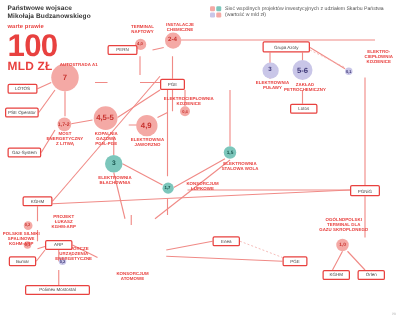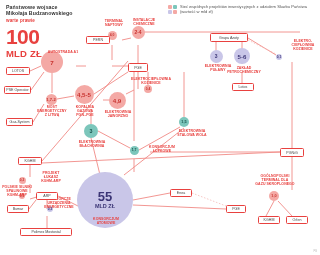--- a/index.html
+++ b/index.html
@@ -9,21 +9,21 @@
     color:#2b2b2b;
   }
   #canvas{position:absolute;left:0;top:0;width:320px;height:255px;}
   svg.links{position:absolute;left:0;top:0;width:320px;height:255px;}
 
   
   .hdr{position:absolute;left:6px;top:4px;width:120px;}
   .hdr .t1{font-size:5.2px;font-weight:bold;line-height:6.2px;color:#333;letter-spacing:.1px;}
   .hdr .t2{font-size:4.6px;font-weight:bold;color:#e8413f;margin-top:1.5px;letter-spacing:.1px;}
   .bignum{position:absolute;left:6px;top:26px;color:#e8413f;font-weight:bold;}
-  .bignum .n{font-size:21px;line-height:22px;letter-spacing:-.6px;}
+  .bignum .n{font-size:25px;line-height:22px;letter-spacing:-.6px;}
   .bignum .u{font-size:9.5px;line-height:10px;letter-spacing:.2px;margin-top:1px;}
 
   
   .legend{position:absolute;left:168px;top:4px;display:flex;gap:3px;align-items:flex-start;}
   .legend .sw{display:grid;grid-template-columns:4px 4px;grid-template-rows:4px 4px;gap:1px;margin-top:.5px;}
   .legend .sw i{display:block;width:4px;height:4px;border-radius:1px;}
   .legend .lt{font-size:4.1px;line-height:5.2px;color:#555;max-width:130px;}
 
   
   .box{
@@ -148,26 +148,20 @@
     <div class="circ purple" style="left: 234px; top: 48px; width: 16px; height: 16px; font-size: 6.08px;">5-6</div>
     <div class="lbl" style="left: 218px; top: 67px; width: 52px;">ZAKŁAD<br>PETROCHEMICZNY</div>
     <div class="circ purple" style="left: 276px; top: 54px; width: 6px; height: 6px; font-size: 3.2px;">0,1</div>
     <div class="lbl" style="left: 288px; top: 40px; width: 30px;">ELEKTRO-<br>CIEPŁOWNIA<br>KOZIENICE</div>
     <div class="circ teal" style="left: 84px; top: 124px; width: 14px; height: 14px; font-size: 5.32px;">3</div>
     <div class="lbl" style="left: 70px; top: 141px; width: 44px;">ELEKTROWNIA<br>BŁACHOWNIA</div>
     <div class="circ teal" style="left: 179px; top: 117px; width: 10px; height: 10px; font-size: 3.8px;">1,5</div>
     <div class="lbl" style="left: 168px; top: 130px; width: 48px;">ELEKTROWNIA<br>STALOWA WOLA</div>
     <div class="circ teal" style="left: 129.5px; top: 145.5px; width: 9px; height: 9px; font-size: 3.42px;">1,7</div>
     <div class="lbl" style="left: 142px; top: 146px; width: 40px;">KONSORCJUM<br>ŁUPKOWE</div>
-    <div class="circ purple" style="left: 77px; top: 172px; width: 56px; height: 56px; font-size: 13px;">
-      <div style="text-align:center;line-height:1.05">
-        <div>55</div>
-        <div style="font-size:5.5px">MLD ZŁ</div>
-      </div>
-    </div>
     <div class="lbl" style="left: 86px; top: 218px; width: 40px;">KONSORCJUM<br>ATOMOWE</div>
     <div class="circ red" style="left: 269px; top: 191px; width: 10px; height: 10px; font-size: 3.8px;">1,0</div>
     <div class="lbl" style="left: 248px; top: 175px; width: 54px;">OGÓLNOPOLSKI<br>TERMINAL DLA<br>GAZU SKROPLONEGO</div>
     <div class="circ red" style="left: 18.5px; top: 176.5px; width: 7px; height: 7px; font-size: 3.2px;">0,2</div>
     <div class="lbl" style="left: 34px; top: 172px; width: 34px;">PROJEKT<br>ŁUKASZ<br>KGHM-ARP</div>
     <div class="circ red" style="left: 19px; top: 193px; width: 6px; height: 6px; font-size: 3.2px;">0,3</div>
     <div class="lbl" style="left: 0px; top: 186px; width: 34px;">POLSKIE SILNIKI<br>SPALINOWE<br>KGHM-ARP</div>
     <div class="circ purple" style="left: 47px; top: 206px; width: 6px; height: 6px; font-size: 3.2px;">0,2</div>
     <div class="lbl" style="left: 38px; top: 198px; width: 42px;">WYTWÓRCZE<br>URZĄDZENIA<br>ENERGETYCZNE</div>
     <div class="box" style="left: 86px; top: 36px; width: 24px; height: 8px;">PERN</div>

